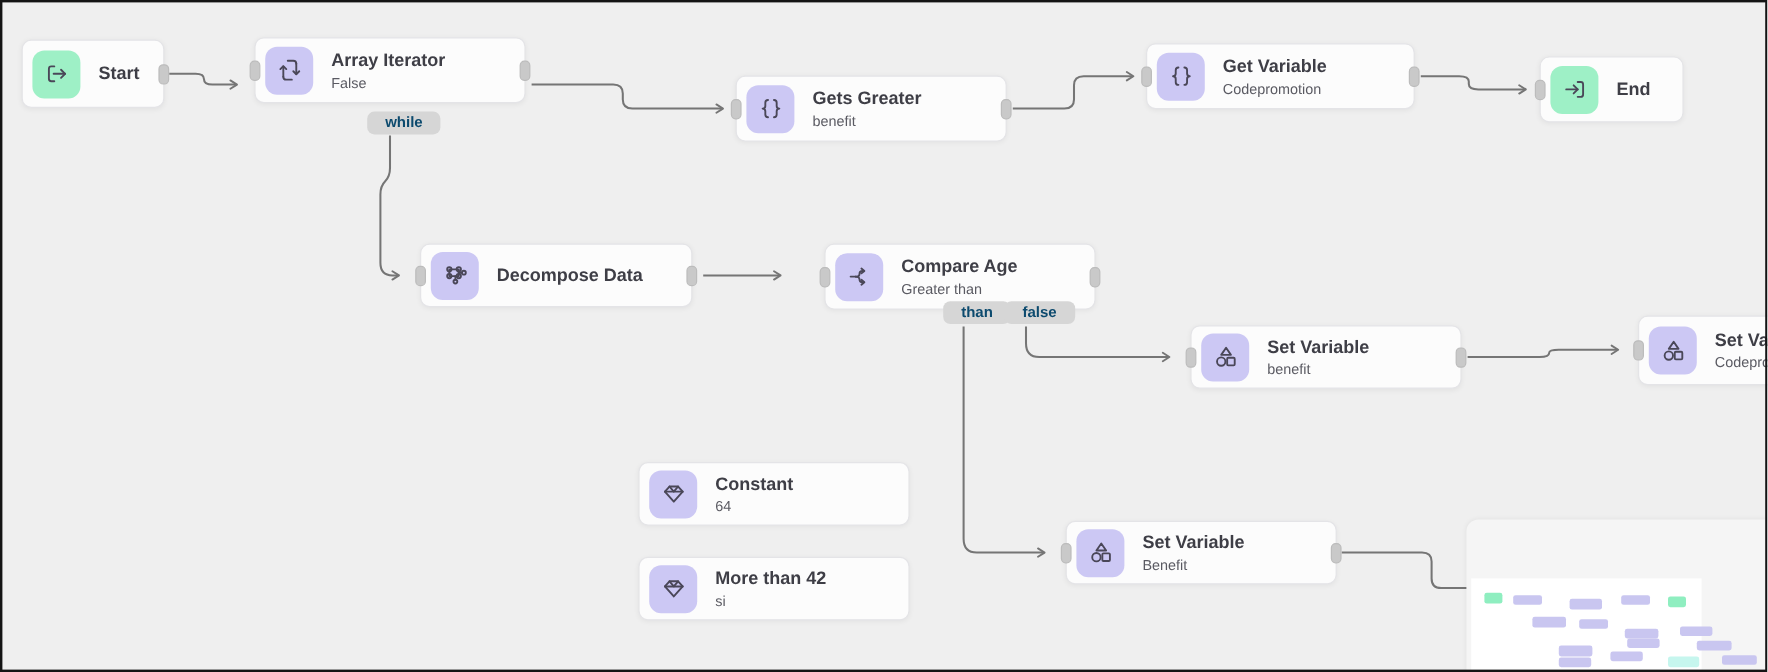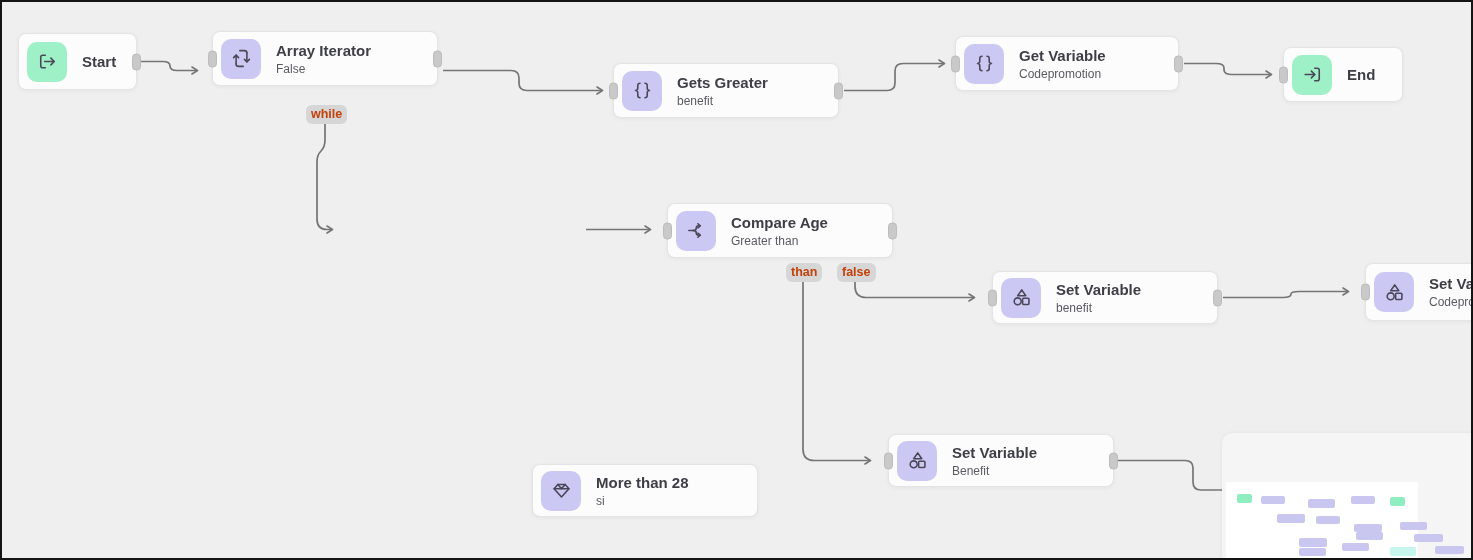--- a/index.html
+++ b/index.html
@@ -31,22 +31,22 @@
   .ntitle{font-size:15px;font-weight:700;color:var(--title,#3e3e46);white-space:nowrap;}
   .nsub{font-size:12px;color:var(--subtitle,#5a5a62);margin-top:3px;white-space:nowrap;}
   .handle{
     position:absolute;width:9px;height:17px;border-radius:4px;top:50%;
     background:var(--handle,#c9c9c9);border:1px solid #bcbcbc;
   }
   .handle.left{left:-5px;transform:translateY(-50%);}
   .handle.right{right:-5px;transform:translateY(-50%);}
   .badge{
     position:absolute;z-index:3;background:var(--badge-bg,#d6d6d6);
-    border-radius:6px;color:#c2410c;font-size:12.5px;font-weight:700;
-    padding:2px 5px;line-height:15px;margin-top:12px;
+    border-radius:6px;color:#0c4a6e;font-size:12.5px;font-weight:700;
+    padding:2px 15px;line-height:15px;
   }
   .minimap{
     position:absolute;z-index:4;left:1222px;top:433px;width:260px;height:140px;
     background:var(--minimap-bg,#f5f5f5);border-radius:10px;box-shadow:0 0 4px rgba(0,0,0,.06);
   }
   .mm-viewport{position:absolute;left:4px;top:49px;width:192px;height:90px;
     background:var(--minimap-viewport,#ffffff);}
   .mm-bar{position:absolute;border-radius:2px;background:var(--minimap-node,#c9c6f0);}
   .mm-bar.g{background:var(--minimap-start,#8feec0);}
   .mm-bar.c{background:var(--minimap-highlight,#c6f6ee);}
@@ -145,22 +145,42 @@
           <path d="M5.5,12 H14"></path>
           <path d="M11,9 L14,12 L11,15"></path>
         </svg>
     </div>
     <div class="ntext">
         <div class="ntitle">End</div>
       </div>
     <div class="handle left"></div>
   </div>
 
-
-  <div class="node" style="left:667px;top:203px;width:226px;height:55px">
+  <div class="node" style="left:350px;top:203px;width:227px;height:53px">
+    <div class="nicon purple">
+      <svg viewBox="0 0 24 24">
+          <path d="M7.5,7.5 H14.5 V12.5 H7.5 Z"></path>
+          <path d="M14.5,10 H16.8"></path>
+          <path d="M12,12.5 V15"></path>
+          <circle cx="7.5" cy="7.5" r="1.6"></circle>
+          <circle cx="14.5" cy="7.5" r="1.6"></circle>
+          <circle cx="7.5" cy="12.5" r="1.6"></circle>
+          <circle cx="14.5" cy="12.5" r="1.6"></circle>
+          <circle cx="18.3" cy="10" r="1.4"></circle>
+          <circle cx="12" cy="16.6" r="1.4"></circle>
+        </svg>
+    </div>
+    <div class="ntext">
+        <div class="ntitle">Decompose Data</div>
+      </div>
+    <div class="handle left"></div>
+    <div class="handle right"></div>
+  </div>
+
+  <div class="node" style="left:687px;top:203px;width:226px;height:55px">
     <div class="nicon purple">
       <svg viewBox="0 0 24 24">
           <path d="M5.2,12 H9"></path>
           <path d="M9,12 Q11.8,12 11.8,9.8 Q11.8,7.8 14,7.8 H14.8"></path>
           <path d="M13.2,6 L15.4,7.8 L13.2,9.6"></path>
           <path d="M9,12 Q11.8,12 11.8,14.2 Q11.8,16.2 14,16.2 H14.8"></path>
           <path d="M13.2,14.4 L15.4,16.2 L13.2,18"></path>
         </svg>
     </div>
     <div class="ntext">
@@ -198,31 +218,44 @@
         </svg>
     </div>
     <div class="ntext">
       <div class="ntitle">Set Variable</div>
       <div class="nsub">Codepromotion</div>
     </div>
     <div class="handle left"></div>
   </div>
 
 
-
-  <div class="node" style="left:532px;top:464px;width:226px;height:53px">
+  <div class="node" style="left:532px;top:385px;width:226px;height:53px">
     <div class="nicon purple">
       <svg viewBox="0 0 24 24">
           <path d="M8.8,6.6 H15.2 L18.6,10.4 L12,17.8 L5.4,10.4 Z"></path>
           <path d="M5.4,10.4 H18.6"></path>
           <path d="M8.8,6.6 L12,10.4 L15.2,6.6"></path>
         </svg>
     </div>
     <div class="ntext">
-      <div class="ntitle">More than 28</div>
+      <div class="ntitle">Constant</div>
+      <div class="nsub">64</div>
+    </div>
+  </div>
+
+  <div class="node" style="left:532px;top:464px;width:226px;height:53px">
+    <div class="nicon purple">
+      <svg viewBox="0 0 24 24">
+          <path d="M8.8,6.6 H15.2 L18.6,10.4 L12,17.8 L5.4,10.4 Z"></path>
+          <path d="M5.4,10.4 H18.6"></path>
+          <path d="M8.8,6.6 L12,10.4 L15.2,6.6"></path>
+        </svg>
+    </div>
+    <div class="ntext">
+      <div class="ntitle">More than 42</div>
       <div class="nsub">si</div>
     </div>
   </div>
 
   <div class="node" style="left:888px;top:434px;width:226px;height:53px">
     <div class="nicon purple">
       <svg viewBox="0 0 24 24">
           <path d="M12.2,5.2 L15.8,10.4 H8.6 Z"></path>
           <circle cx="8.6" cy="15.4" r="3.1"></circle>
           <rect x="13" y="12.6" width="5.6" height="5.6" rx="0.8"></rect>

